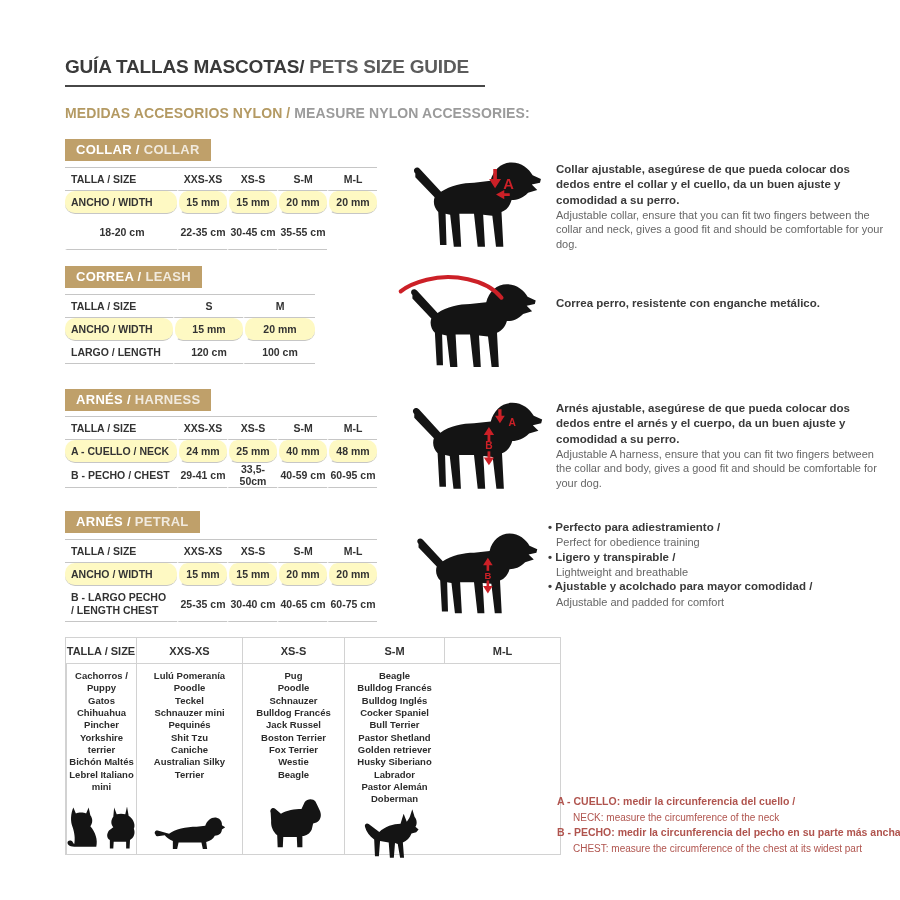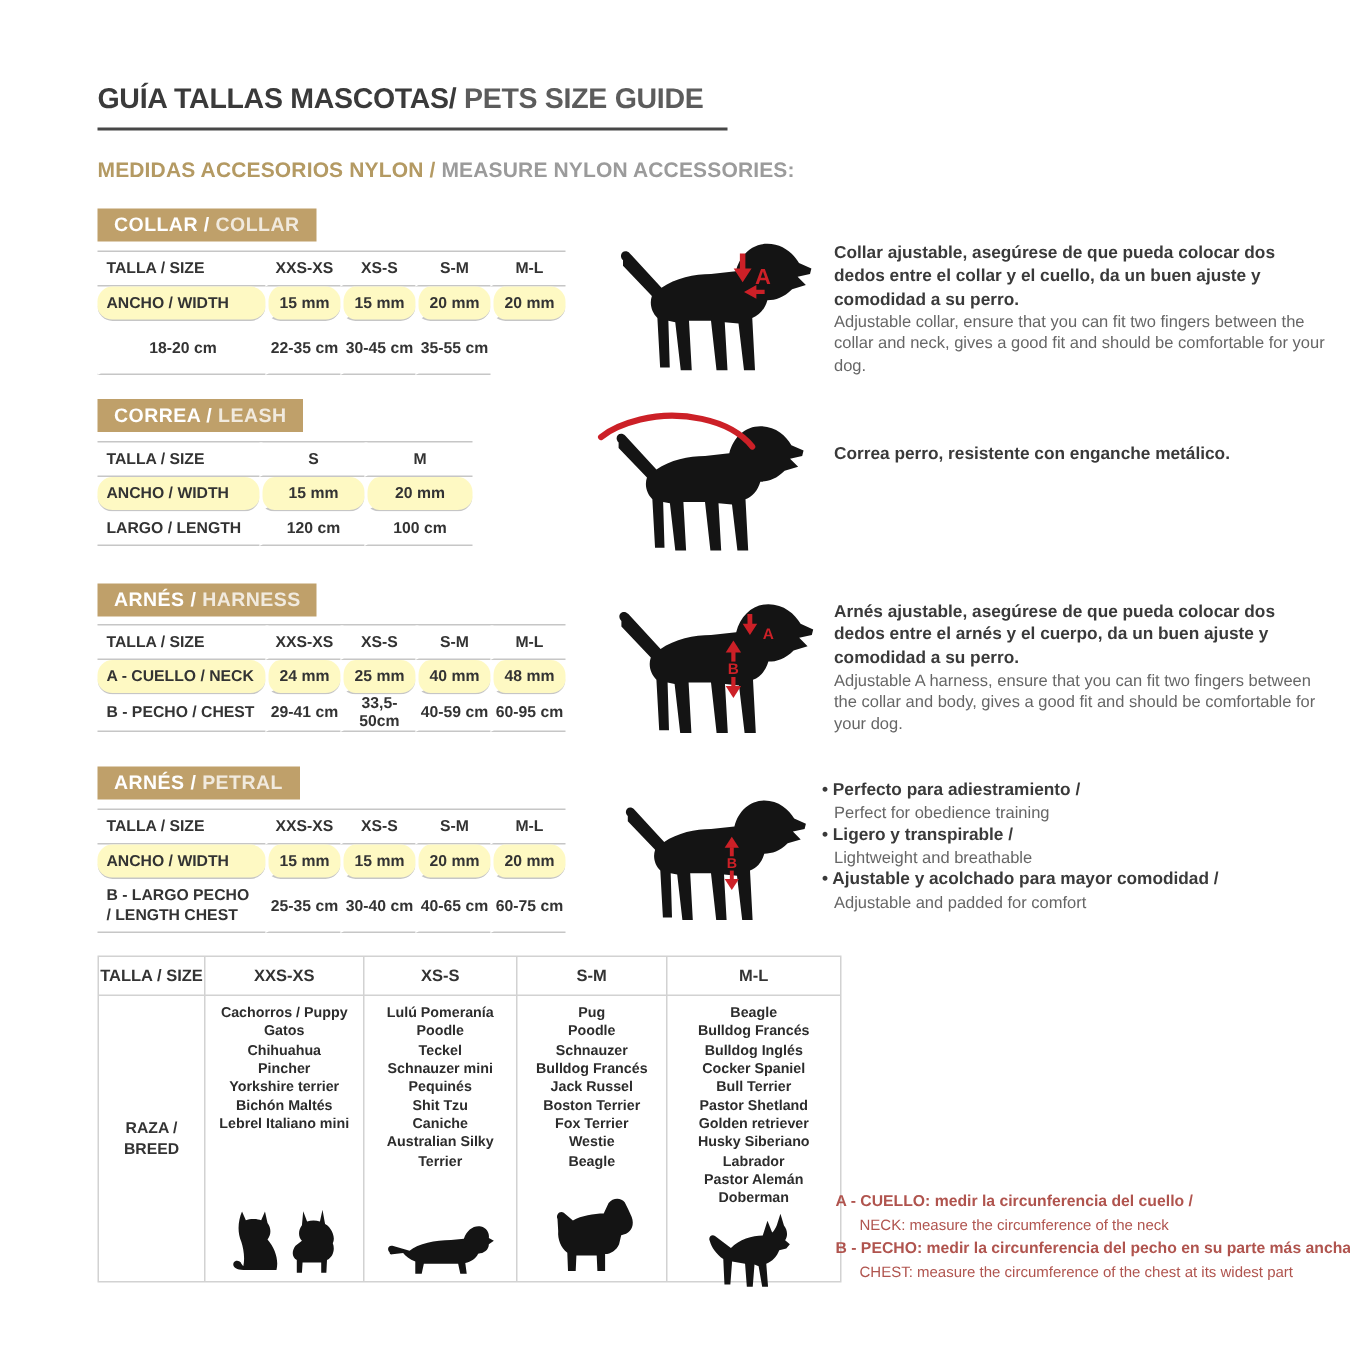--- a/index.html
+++ b/index.html
@@ -207,22 +207,20 @@
     <div class="b-en">Adjustable and padded for comfort</div>
   </div>
 
   <div class="abs breeds" style="left:65px;top:637px;">
     <div class="bh">TALLA /  SIZE</div>
     <div class="bh bl">XXS-XS</div>
     <div class="bh bl">XS-S</div>
     <div class="bh bl">S-M</div>
     <div class="bh bl">M-L</div>
 
-    <div class="rowlab">RAZA /
-BREED</div>
 
     <div class="bcol">
       <div class="breed-list">Cachorros / Puppy
 Gatos
 Chihuahua
 Pincher
 Yorkshire terrier
 Bichón Maltés
 Lebrel Italiano mini</div>
       <div class="silrow">

